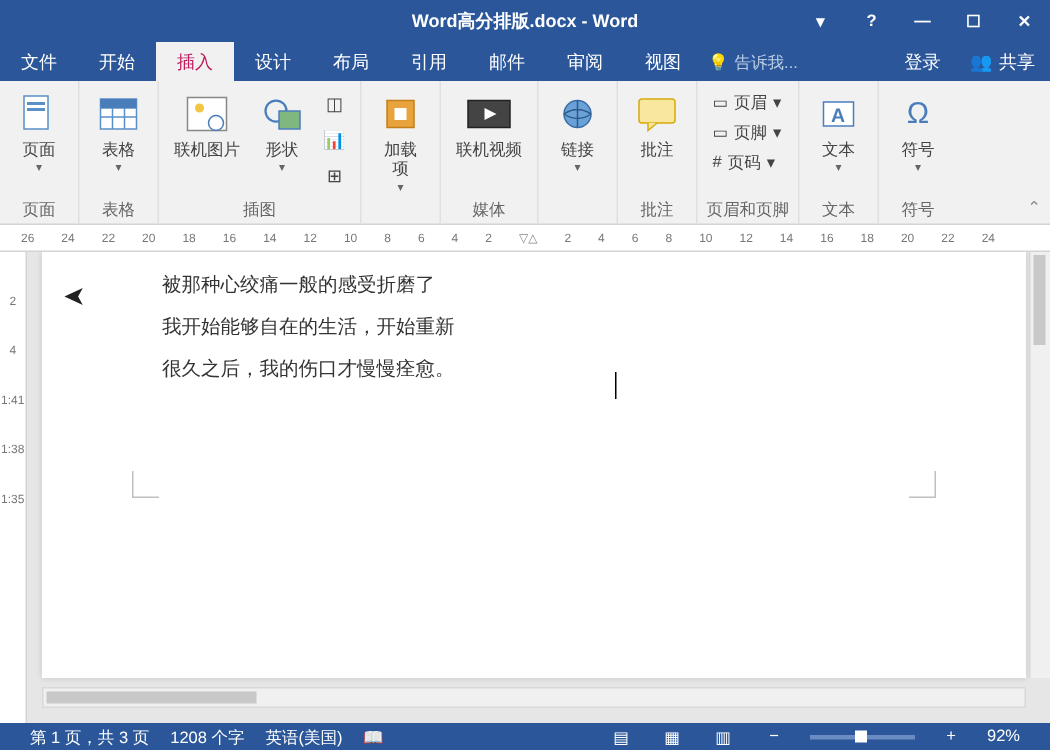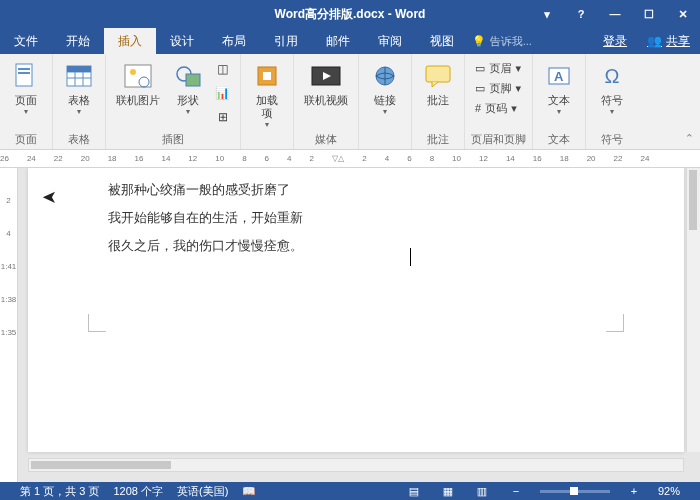--- a/index.html
+++ b/index.html
@@ -3,39 +3,39 @@
 <meta charset="utf-8">
 <style>
 *{margin:0;padding:0;box-sizing:border-box;font-family:"Microsoft YaHei","Segoe UI",sans-serif;}
 body{width:700px;height:500px;background:#e6e6e6;overflow:hidden;font-size:12px;color:#444;}
 .titlebar{height:28px;background:#2b579a;color:#fff;display:flex;align-items:center;justify-content:center;position:relative;font-weight:bold;}
 .titlebar .title{font-size:12px;}
 .titlebar .wincontrols{position:absolute;right:0;display:flex;}
 .titlebar .wincontrols div{width:34px;height:28px;display:flex;align-items:center;justify-content:center;font-size:11px;cursor:pointer;}
 .menubar{height:26px;background:#2b579a;color:#fff;display:flex;align-items:stretch;}
 .menubar .tab{padding:0 14px;display:flex;align-items:center;font-size:12px;cursor:pointer;}
-.menubar .tab.active{background:#f1f1f1;color:#a16207;}
+.menubar .tab.active{background:#f1f1f1;color:#be185d;}
 .menubar .tellme{display:flex;align-items:center;color:#b8cce4;font-size:11px;margin-left:4px;}
 .menubar .tellme .bulb{margin-right:4px;}
 .menubar .spacer{flex:1;}
-.menubar .right{display:flex;text-decoration:underline;}
+.menubar .right{display:flex;}
 .menubar .right .item{padding:0 10px;display:flex;align-items:center;gap:4px;}
 .ribbon{height:96px;background:#f1f1f1;border-bottom:1px solid #d4d4d4;display:flex;position:relative;}
 .rgroup{display:flex;flex-direction:column;padding:4px 6px 0 6px;border-right:1px solid #e0e0e0;}
 .rgroup .body{flex:1;display:flex;align-items:flex-start;gap:4px;}
 .rgroup .label{text-align:center;font-size:11px;color:#666;padding:2px 0;}
 .rbtn{display:flex;flex-direction:column;align-items:center;justify-content:flex-start;padding:2px 4px;cursor:pointer;min-width:36px;}
 .rbtn .ico{width:32px;height:32px;display:flex;align-items:center;justify-content:center;margin-bottom:2px;}
 .rbtn .txt{font-size:11px;text-align:center;line-height:13px;}
 .rbtn .caret{font-size:8px;color:#666;}
 .smallstack{display:flex;flex-direction:column;gap:2px;}
 .smallbtn{width:22px;height:22px;display:flex;align-items:center;justify-content:center;cursor:pointer;font-size:12px;}
 .lineitem{display:flex;align-items:center;gap:4px;height:20px;padding:0 4px;font-size:11px;cursor:pointer;}
 .collapse{position:absolute;right:6px;bottom:4px;font-size:11px;color:#888;cursor:pointer;}
-.ruler{height:18px;background:#fff;border-bottom:1px solid #d4d4d4;display:flex;align-items:center;font-size:8px;color:#777;overflow:hidden;gap:18px;white-space:nowrap;}
+.ruler{height:18px;background:#fff;border-bottom:1px solid #d4d4d4;display:flex;align-items:center;font-size:8px;color:#777;overflow:hidden;padding-left:14px;gap:18px;white-space:nowrap;}
 .ruler span{display:inline-block;}
 .workspace{display:flex;height:314px;}
 .vruler{width:18px;background:#fff;border-right:1px solid #d4d4d4;display:flex;flex-direction:column;align-items:center;font-size:8px;color:#777;gap:24px;padding-top:4px;}
 .docarea{flex:1;background:#e6e6e6;position:relative;overflow:hidden;}
 .page{position:absolute;left:10px;right:16px;top:0;bottom:30px;background:#fff;box-shadow:0 0 4px rgba(0,0,0,0.15);}
 .corner{position:absolute;width:18px;height:18px;border:1px solid #c0c0c0;}
 .corner.bl{left:60px;bottom:120px;border-top:none;border-right:none;}
 .corner.br{right:60px;bottom:120px;border-top:none;border-left:none;}
 .doctext{position:absolute;top:8px;left:80px;right:50px;display:flex;gap:32px;font-size:13px;color:#333;line-height:28px;}
 .doctext .col{flex:1;}

